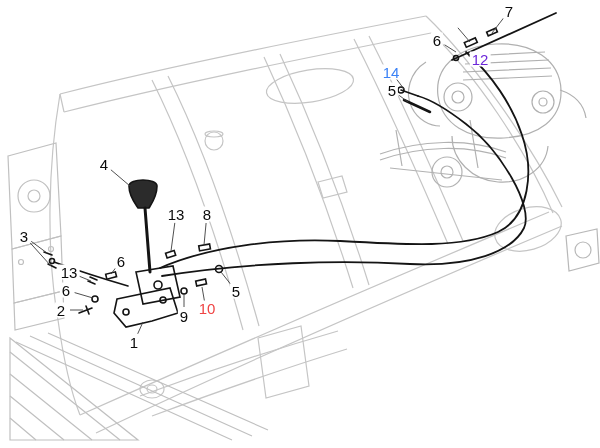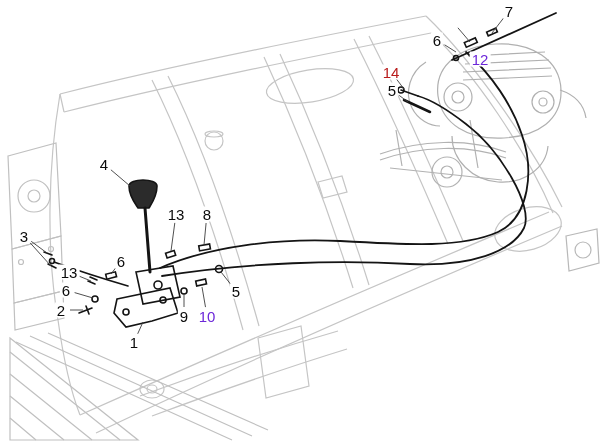--- a/index.html
+++ b/index.html
@@ -146,28 +146,28 @@
         <line x1="184.0" y1="307.0" x2="184" y2="294" stroke="#3c3c3c"></line>
         <line x1="205.5" y1="307.1" x2="202" y2="287" stroke="#3c3c3c"></line>
         <line x1="230.4" y1="283.9" x2="221" y2="272" stroke="#3c3c3c"></line>
       </g>
   </svg>
 
   <div id="callout-layer">
       <span class="callout" style="left: 509px; top: 11px; color: rgb(10, 10, 10);">7</span>
       <span class="callout" style="left: 480px; top: 21px; color: #6d28d9; margin-top: 38px;">12</span>
       <span class="callout" style="left: 437px; top: 40px; color: rgb(10, 10, 10);">6</span>
-      <span class="callout" style="left: 391px; top: 72px; color: #b91c1c;">14</span>
+      <span class="callout" style="left: 391px; top: 72px; color: #3b82f6;">14</span>
       <span class="callout" style="left: 392px; top: 90px; color: rgb(10, 10, 10);">5</span>
       <span class="callout" style="left: 104px; top: 164px; color: rgb(10, 10, 10);">4</span>
       <span class="callout" style="left: 176px; top: 214px; color: rgb(10, 10, 10);">13</span>
       <span class="callout" style="left: 207px; top: 214px; color: rgb(10, 10, 10);">8</span>
       <span class="callout" style="left: 24px; top: 236px; color: rgb(10, 10, 10);">3</span>
       <span class="callout" style="left: 121px; top: 261px; color: rgb(10, 10, 10);">6</span>
       <span class="callout" style="left: 69px; top: 272px; color: rgb(10, 10, 10);">13</span>
       <span class="callout" style="left: 66px; top: 290px; color: rgb(10, 10, 10);">6</span>
       <span class="callout" style="left: 61px; top: 310px; color: rgb(10, 10, 10);">2</span>
       <span class="callout" style="left: 134px; top: 342px; color: rgb(10, 10, 10);">1</span>
       <span class="callout" style="left: 184px; top: 316px; color: rgb(10, 10, 10);">9</span>
-      <span class="callout" style="left: 207px; top: 316px; color: #6d28d9;">10</span>
+      <span class="callout" style="left: 207px; top: 308px; color: #ef4444;">10</span>
       <span class="callout" style="left: 236px; top: 291px; color: rgb(10, 10, 10);">5</span>
     </div>
 </div>
 
 </body></html>

